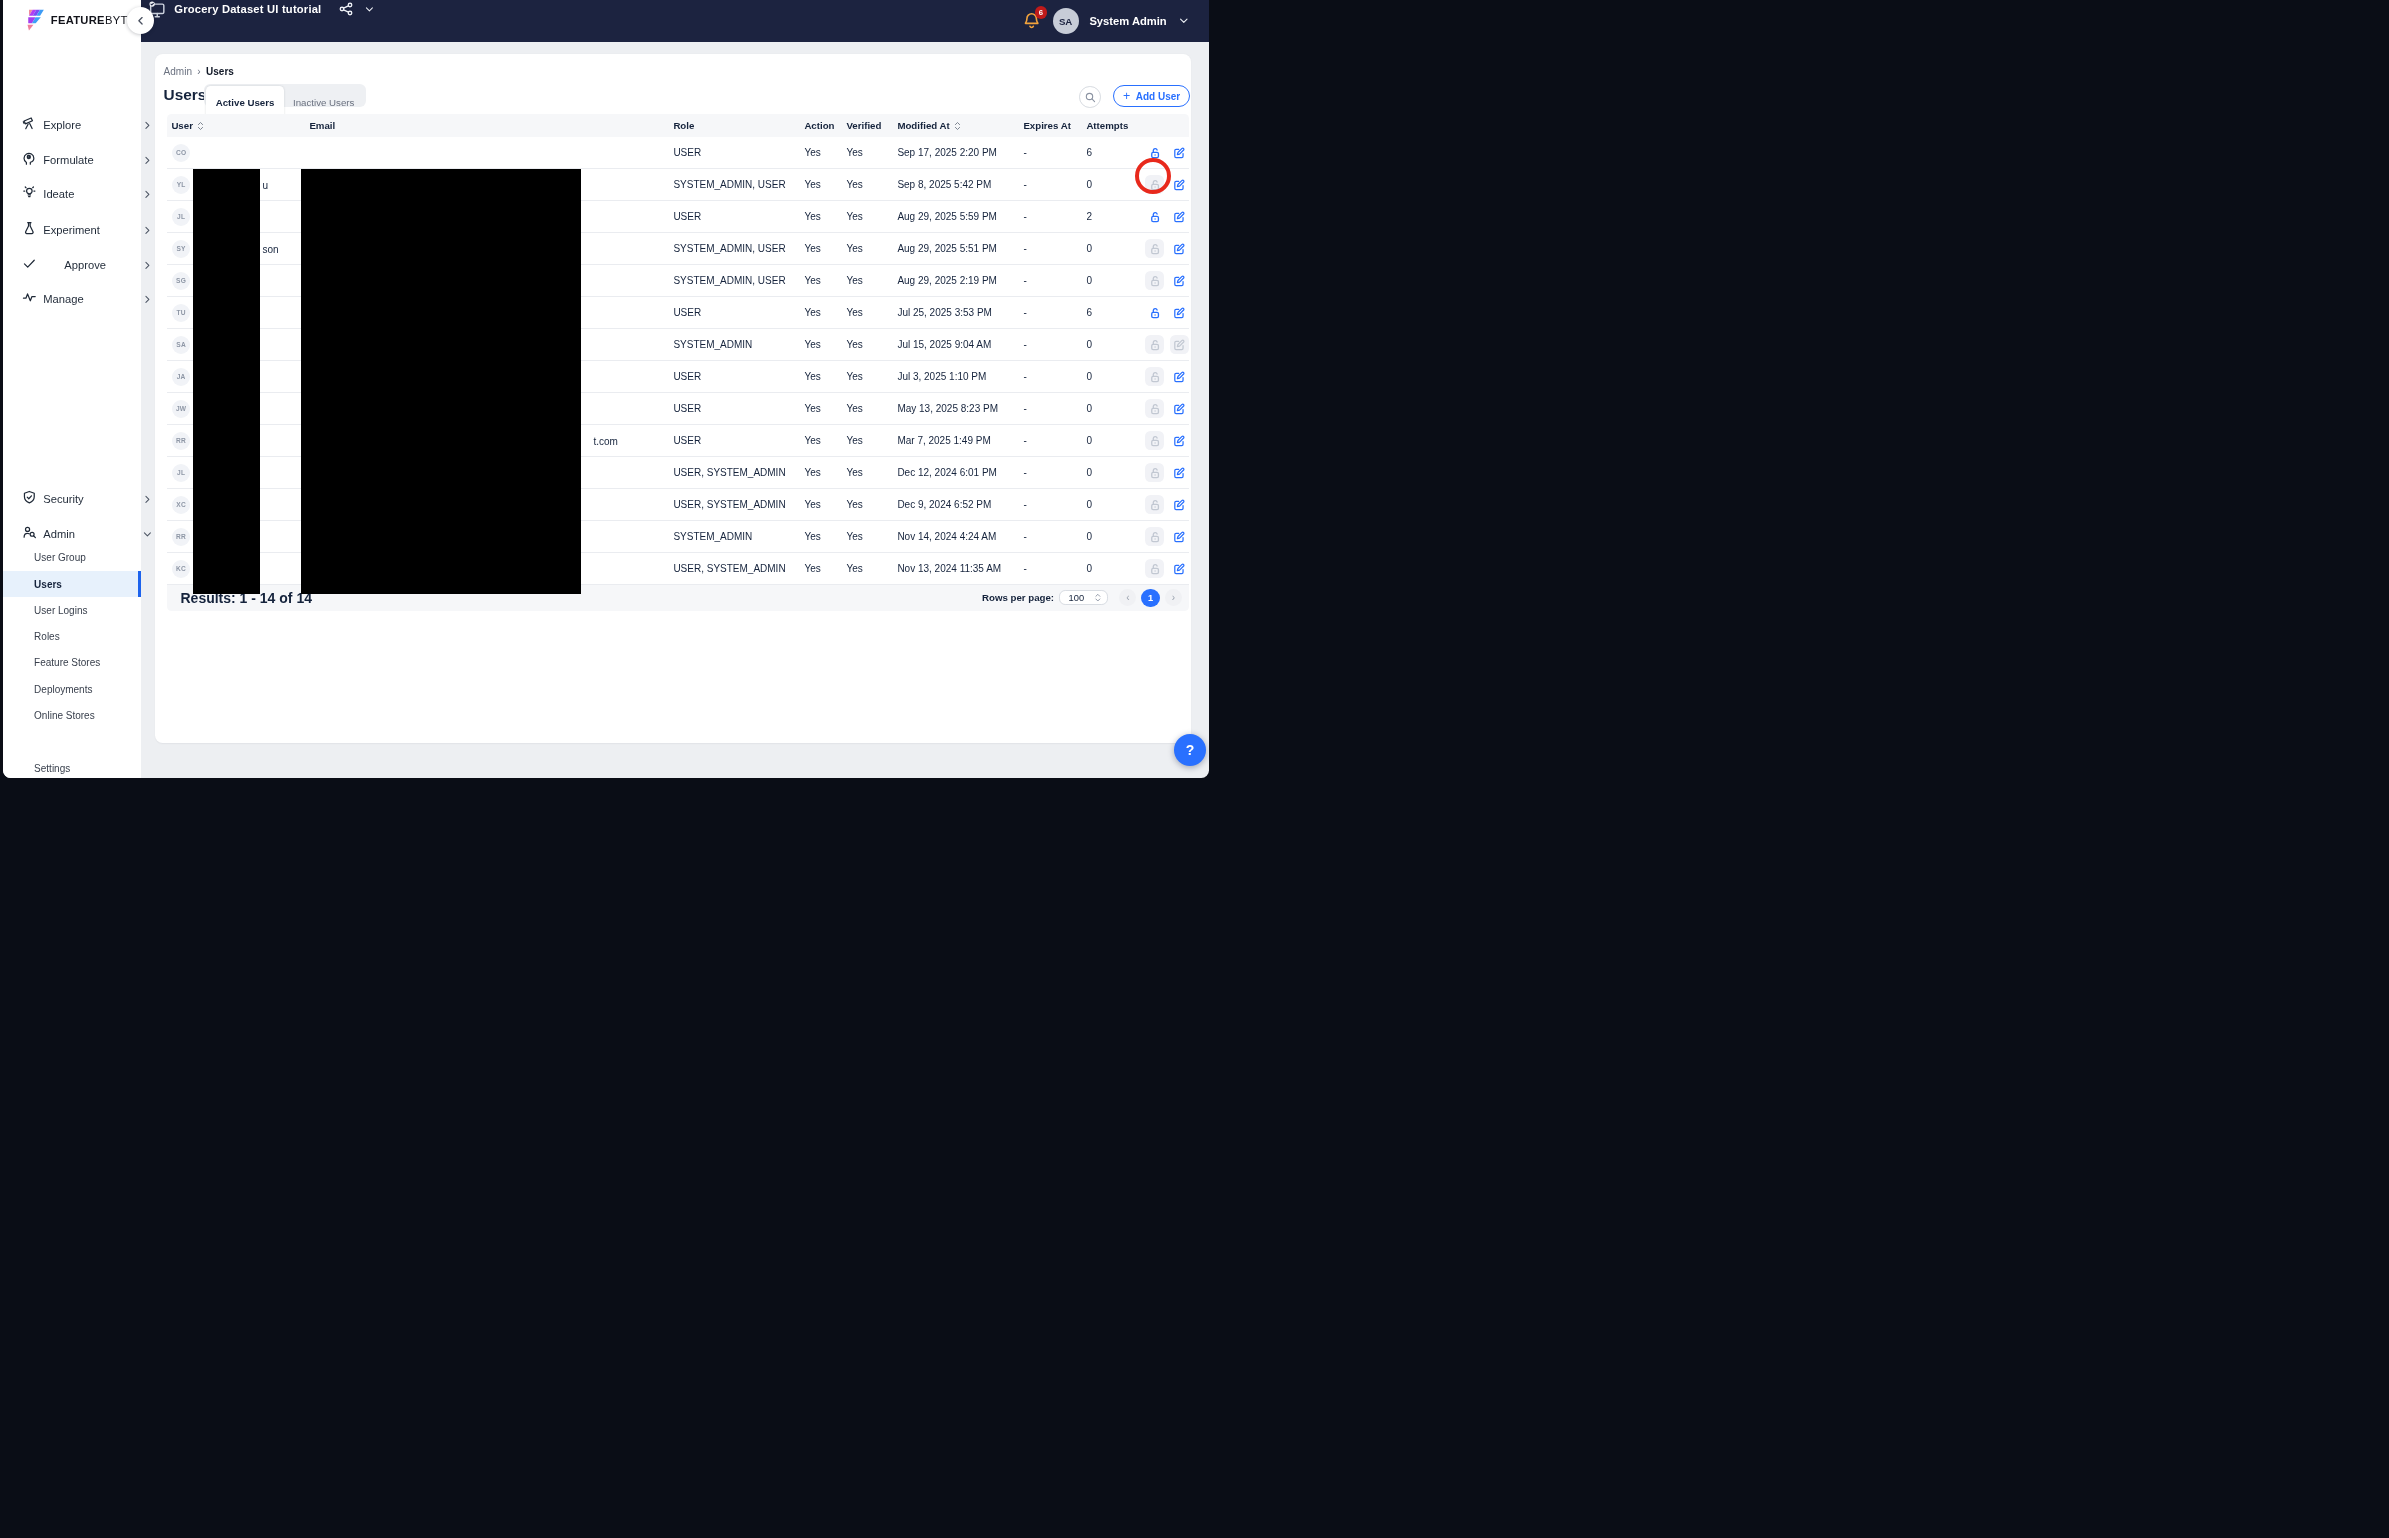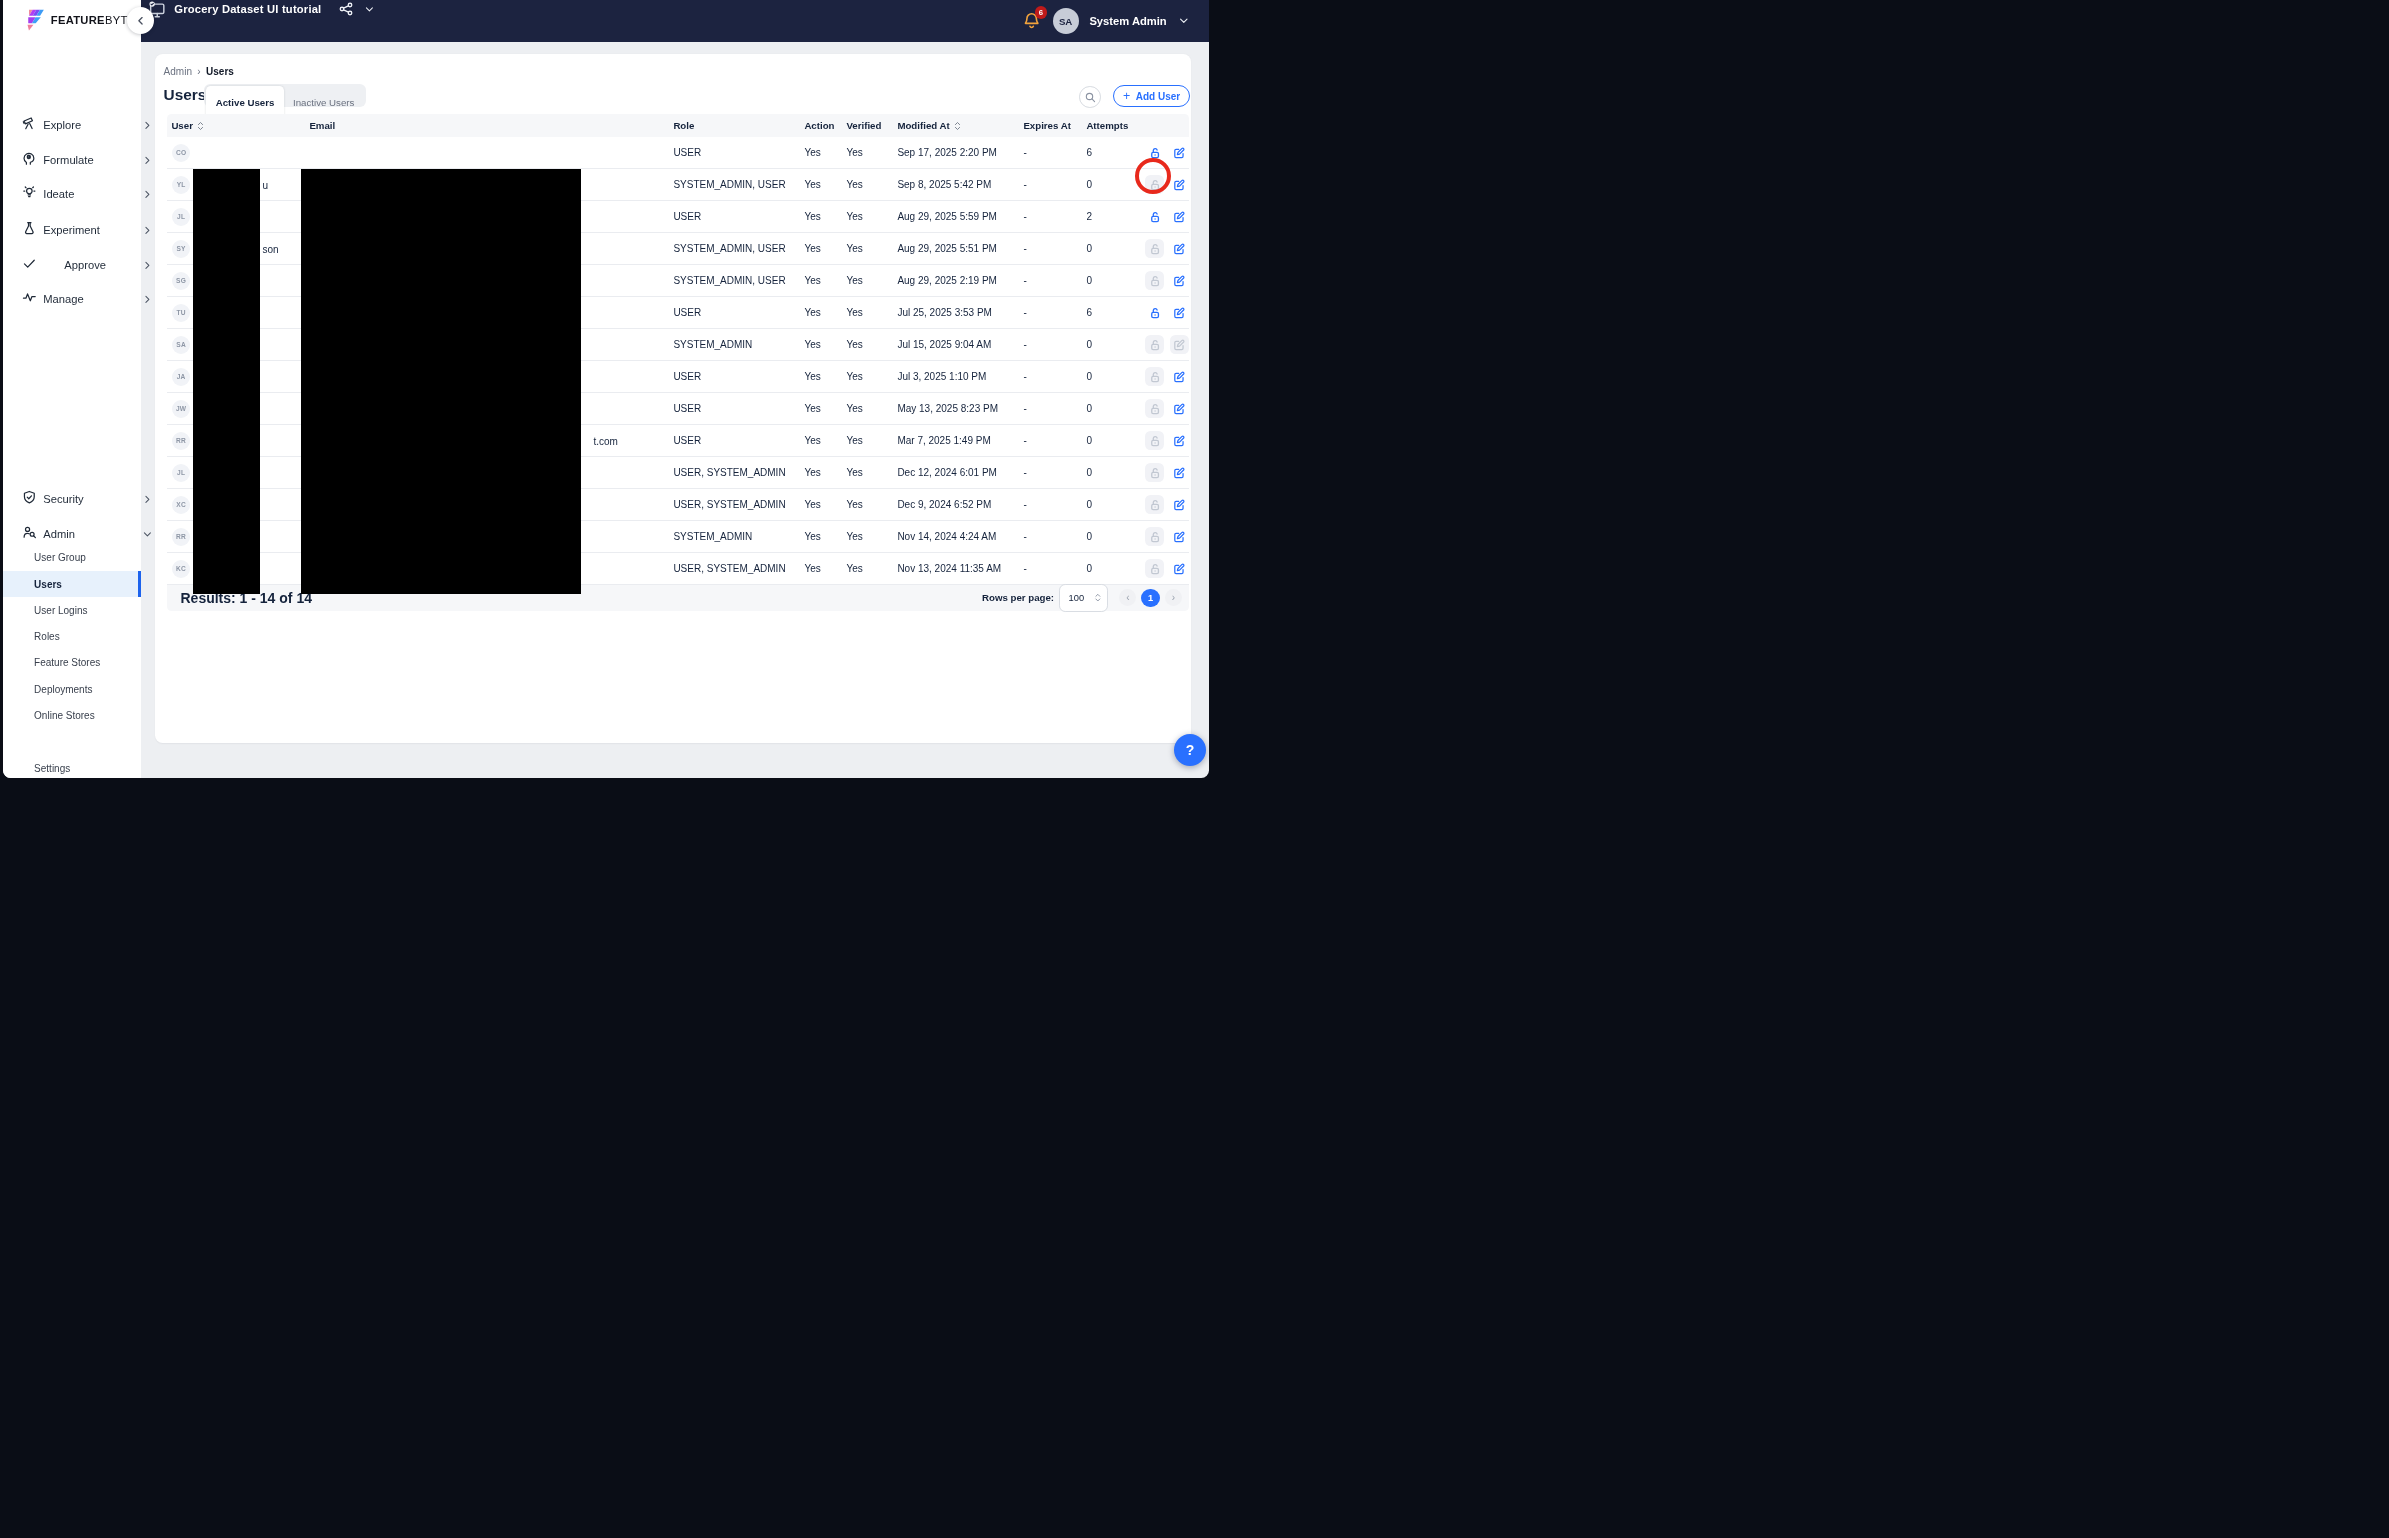--- a/index.html
+++ b/index.html
@@ -63,21 +63,21 @@
   .redact { position:absolute; background:#000; z-index:2; }
   .redact.names { left:26px; top:32px; width:67px; height:425px; }
   .redact.emails { left:134px; top:32px; width:280px; height:425px; }
   .annot-ring { position:absolute; left:968px; top:21px; width:36px; height:36px; border:4.6px solid #e8291c; border-radius:50%; z-index:4; pointer-events:none; }
 
   
   .t-foot { height:25.5px; background:#f6f7f9; border-radius:0 0 4.6px 4.6px; display:flex; align-items:center; position:relative; }
   .results { margin-left:13px; font-size:14px; font-weight:700; color:#15233c; }
   .foot-right { position:absolute; right:7.7px; display:flex; align-items:center; gap:5px;justify-content:flex-end; }
   .rpp-label { font-size:9.7px; font-weight:700; color:#15233c; }
-  .rpp-select { width:49px; height:28px; background:#fff; border:0.8px solid #d9dde3; border-radius:6.2px; display:flex; align-items:center; justify-content:space-between; padding:0 5.4px 0 8.5px; font-size:9.3px; color:#15233c; cursor:pointer; margin-right:6.2px; }
+  .rpp-select { width:49px; height:15px; background:#fff; border:0.8px solid #d9dde3; border-radius:6.2px; display:flex; align-items:center; justify-content:space-between; padding:0 5.4px 0 8.5px; font-size:9.3px; color:#15233c; cursor:pointer; margin-right:6.2px; }
   .pg-btn { width:17px; height:17px; border-radius:50%; background:#f0f1f4; color:#9aa2af; font-size:10px; display:flex; align-items:center; justify-content:center; cursor:pointer; }
   .pg-cur { width:18.5px; height:18.5px; border-radius:50%; background:#2970ff; color:#fff; font-size:9.3px; font-weight:700; display:flex; align-items:center; justify-content:center; cursor:pointer; }
 
   .help-fab { position:absolute; left:1171px; top:734px; width:32px; height:32px; border-radius:50%; background:#2970ff; color:#fff; font-size:14px; font-weight:800; display:flex; align-items:center; justify-content:center; box-shadow:0 1.5px 6.2px rgba(10,20,60,.35); cursor:pointer; z-index:6; }
   svg { display:block; }
 </style>
 </head>
 <body>
 
 <div class="app">

